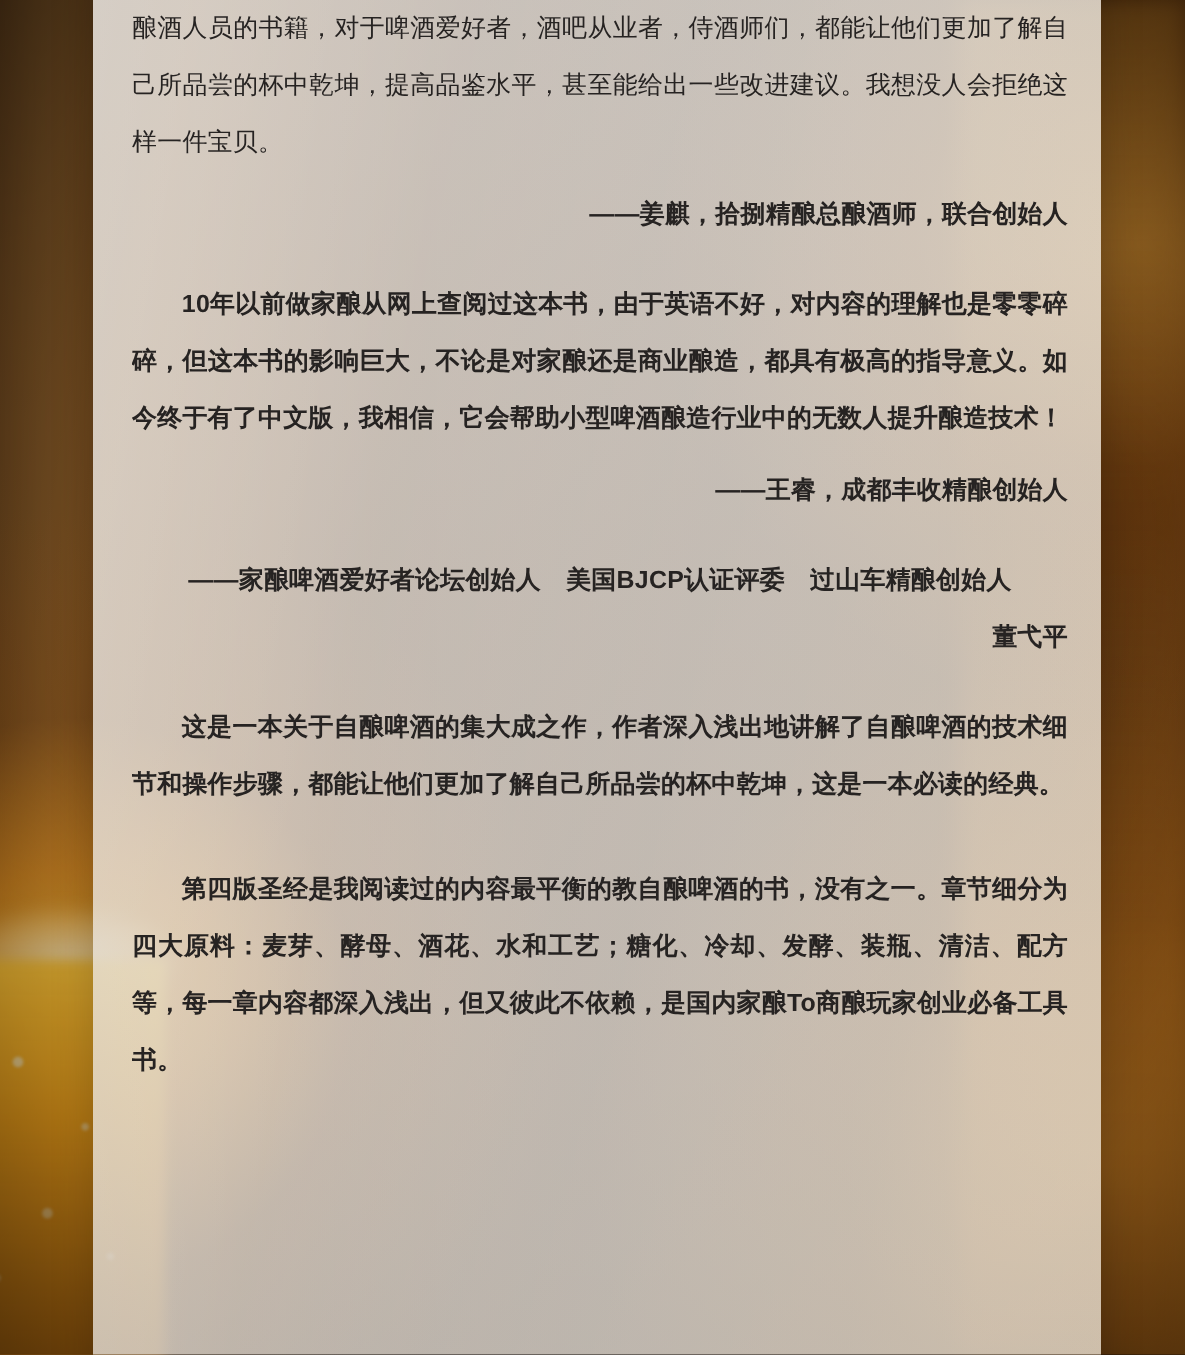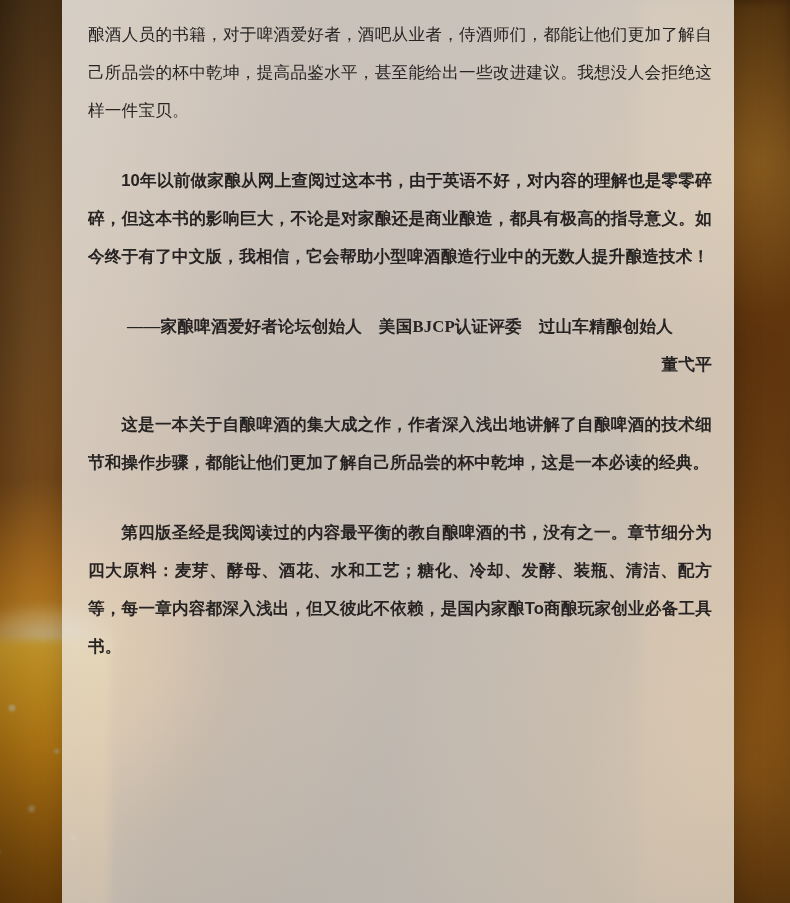--- a/index.html
+++ b/index.html
@@ -129,27 +129,26 @@
     text-indent: 2em;
     font-weight: bold;
   }
   .attrib {
     margin: 0;
     text-align: right;
     font-weight: bold;
   }
   .attrib.center-ish {
     text-align: center;
-    font-family: Liberation Serif, serif;
   }
   .attrib.right-tail {
   }
   .gap-sm { height: 10px; }
   .gap-md { height: 22px; }
-  .first-block { padding-top: 16px; }
+  .first-block { padding-top: 0; }
   .clip-bottom {
     overflow: hidden;
   }
 </style>
 </head>
 <body>
 
 <div class="page">
 
   <div class="bg-base"></div>
@@ -162,27 +161,29 @@
 
   <div class="sheet">
     <div class="sheet-sheen"></div>
   </div>
 
   <div class="content clip-bottom">
 
     <div class="first-block">
       <p class="para">酿酒人员的书籍，对于啤酒爱好者，酒吧从业者，侍酒师们，都能让他们更加了解自己所品尝的杯中乾坤，提高品鉴水平，甚至能给出一些改进建议。我想没人会拒绝这样一件宝贝。</p>
       <div class="gap-sm"></div>
+      <p class="attrib">——姜麒，拾捌精酿总酿酒师，联合创始人</p>
     </div>
 
     <div class="gap-md"></div>
 
     <div>
       <p class="para indent">10年以前做家酿从网上查阅过这本书，由于英语不好，对内容的理解也是零零碎碎，但这本书的影响巨大，不论是对家酿还是商业酿造，都具有极高的指导意义。如今终于有了中文版，我相信，它会帮助小型啤酒酿造行业中的无数人提升酿造技术！</p>
       <div class="gap-sm"></div>
+      <p class="attrib">——王睿，成都丰收精酿创始人</p>
     </div>
 
     <div class="gap-md"></div>
 
     <div>
       <p class="attrib center-ish">——家酿啤酒爱好者论坛创始人　美国BJCP认证评委　过山车精酿创始人</p>
       <p class="attrib right-tail">董弋平</p>
     </div>
 
     <div class="gap-md"></div>

